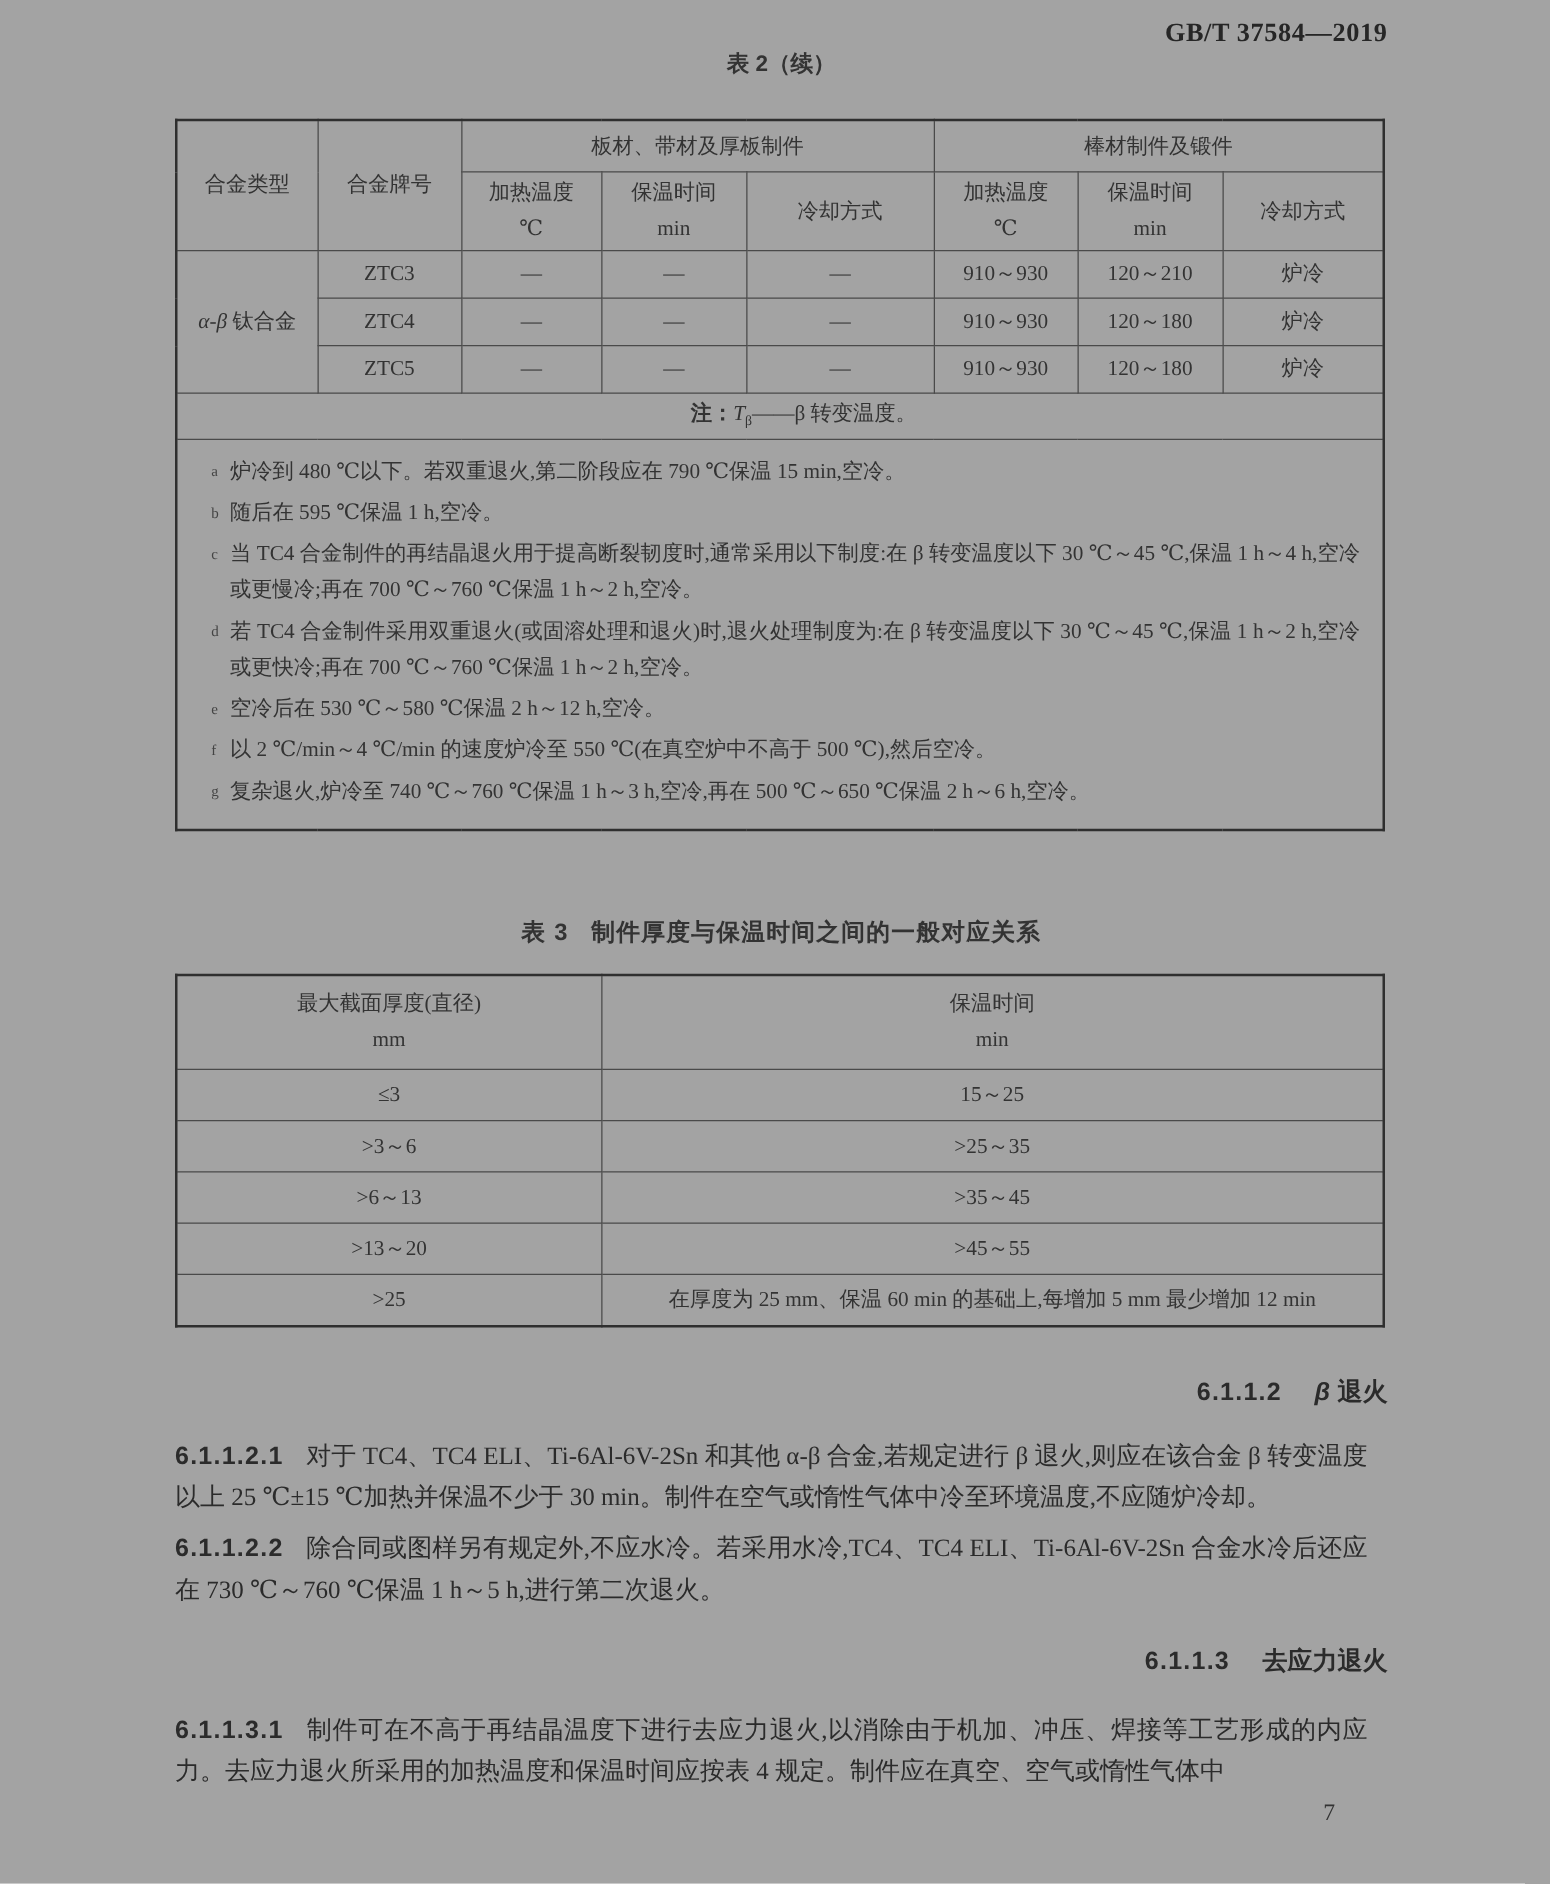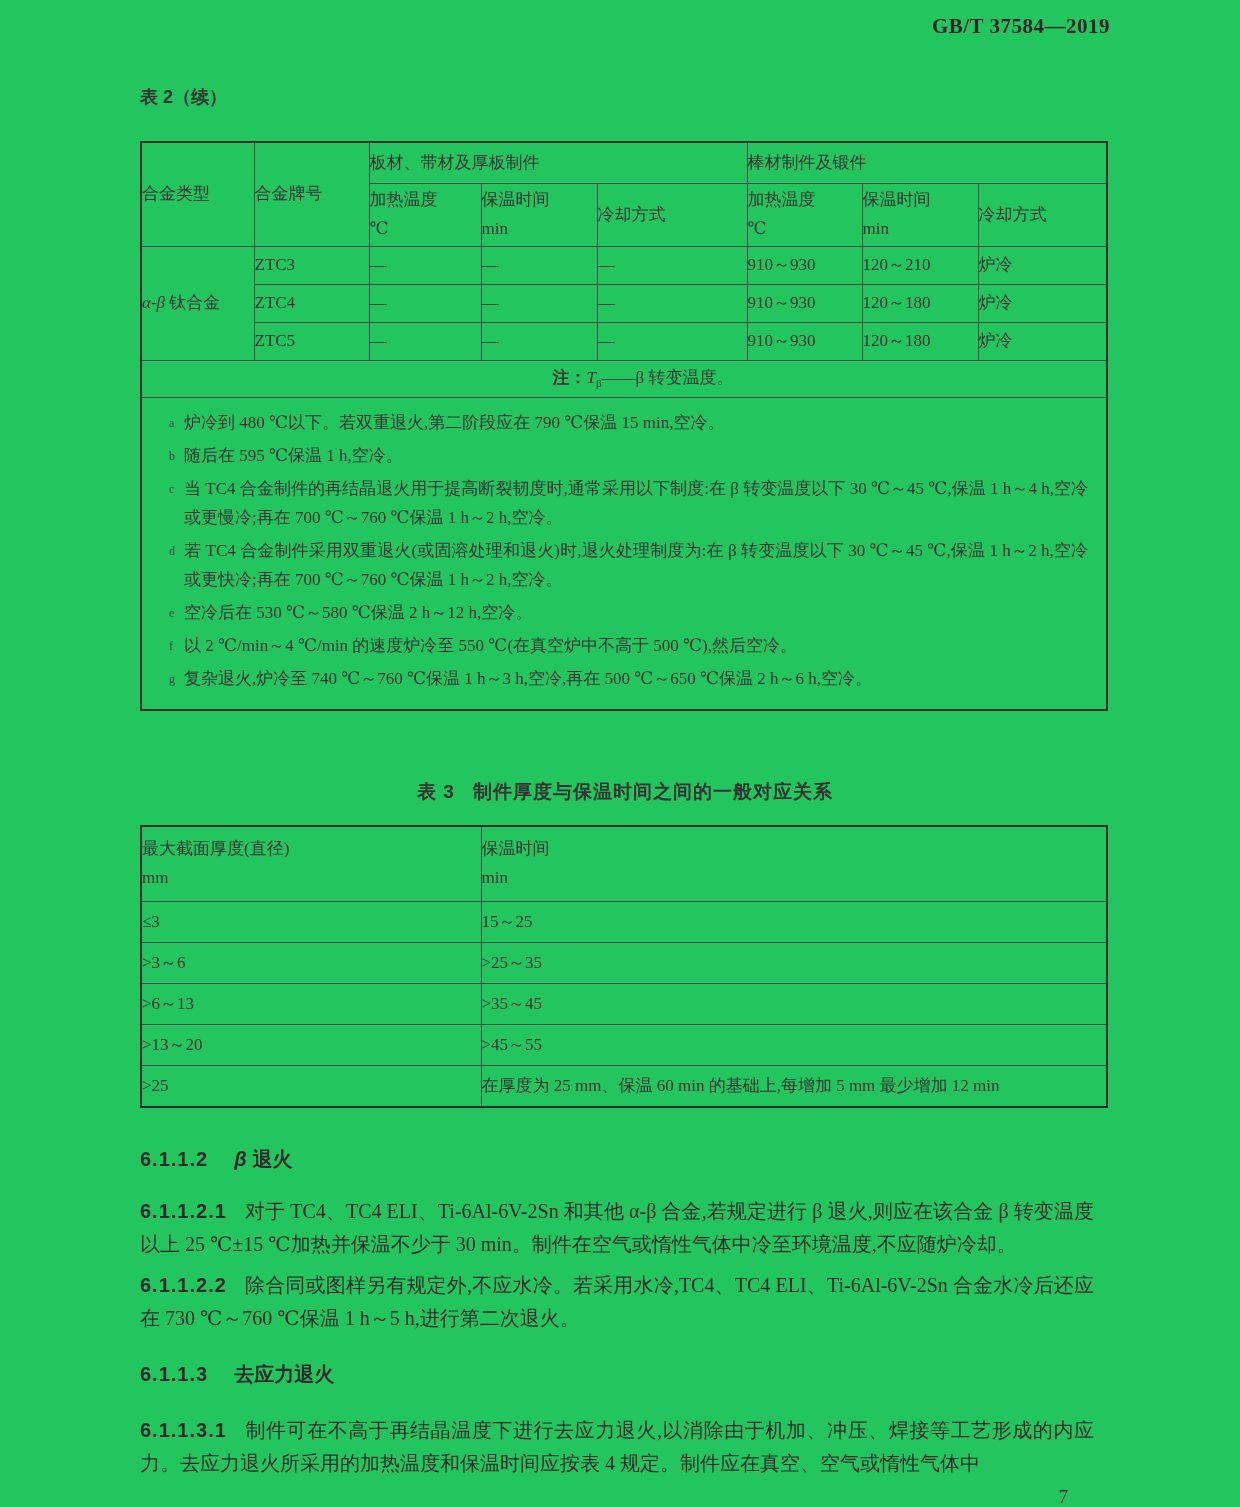--- a/index.html
+++ b/index.html
@@ -1,59 +1,58 @@
 <!DOCTYPE html>
 <html lang="zh"><head>
 <meta charset="utf-8">
 <style>
   html,body { margin:0; padding:0; background:#ffffff; }
   .page {
     position: relative;
     width: 1240px;
     height: 1507px;
     margin: 0 auto;
-    background: #22c55e;
+    background: #a3a3a3;
     color: #2e2e2e;
     font-family: "Liberation Serif", "DejaVu Serif", serif;
     box-sizing: border-box;
     padding: 0 130px 0 140px;
     overflow: hidden;
   }
   .hei { font-family: "Liberation Sans", "DejaVu Sans", sans-serif; }
 
   .std-header {
     padding-top: 14px;
     text-align: right;
     font-weight: bold;
     font-size: 21px;
     letter-spacing: 0.5px;
     color: #262626;
   }
 
   .t2caption {
-    margin-top: 46px;
-    text-align: left;
+    text-align: center;
     font-size: 18px;
     font-weight: bold;
     color: #333;
   }
 
   table.gbt {
     margin-top: 32px;
     width: 966px;
     border-collapse: collapse;
     table-layout: fixed;
     font-size: 17px;
     color: #333;
     border: 2.5px solid #2f2f2f;
   }
   table.gbt th, table.gbt td {
     border: 1px solid #4a4a4a;
     font-weight: normal;
-    text-align: left;
+    text-align: center;
     vertical-align: middle;
     padding: 0;
     line-height: 1.45;
   }
   .t2 .grp { height: 40px; }
   .t2 .sub { height: 62px; }
   .t2 tbody td { height: 37px; }
   .t2 .note-cell {
     height: 36px;
     text-align: center;
@@ -96,20 +95,21 @@
   .t3 tbody td { height: 40px; }
 
   .twoLine div { line-height: 1.7; }
 
   .sec-h {
     margin: 38px 0 0 0;
     font-size: 20px;
     font-weight: bold;
     color: #2b2b2b;
     font-family: "Liberation Sans", "DejaVu Sans", sans-serif;
+    text-align: right;
   }
   .sec-h .num { margin-right: 26px; letter-spacing: 1px; }
   .sec-h .greek { margin-right: 6px; font-style: italic; }
 
   .para {
     margin: 22px 16px 0 0;
     font-size: 20px;
     line-height: 33px;
     text-align: justify;
     color: #2b2b2b;

